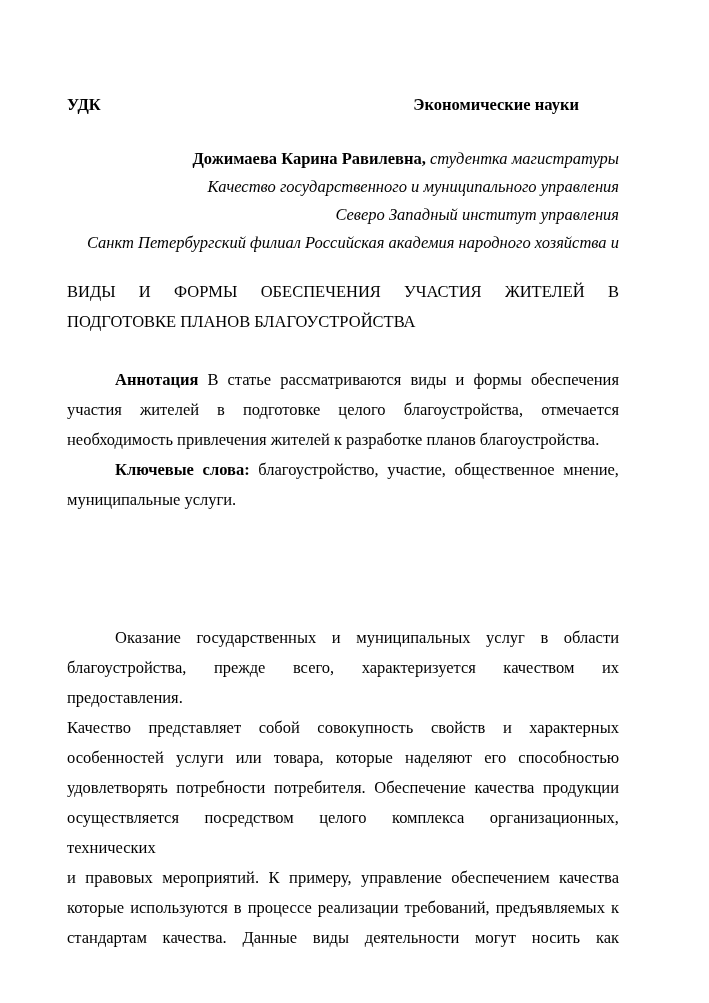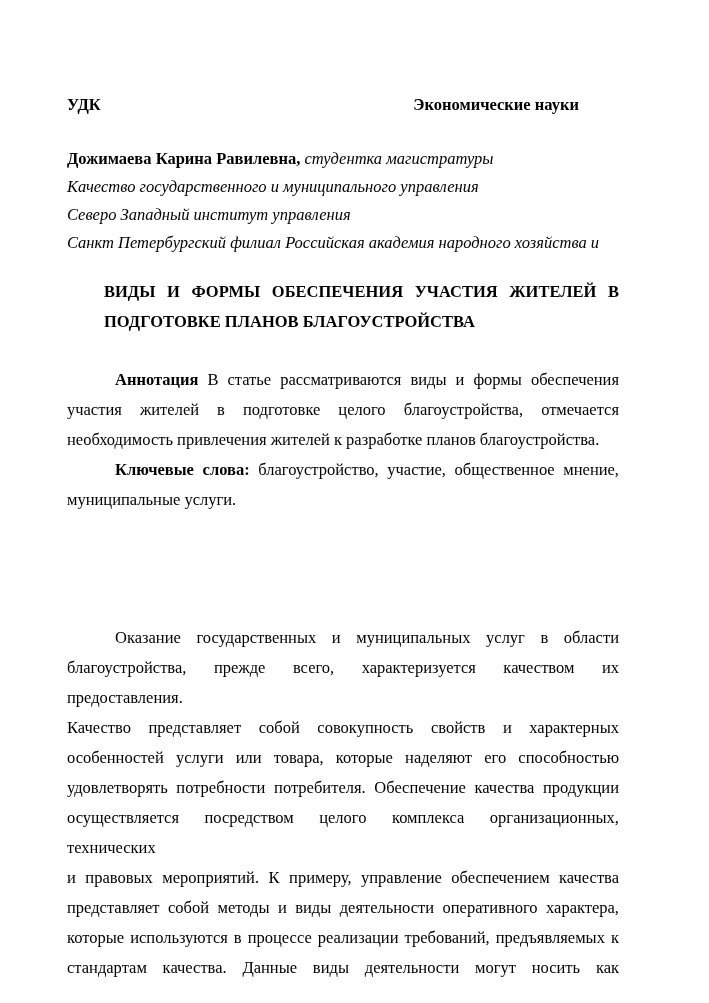--- a/index.html
+++ b/index.html
@@ -28,26 +28,25 @@
   }
   .section-label {
     margin-right: 40px;
     margin-top: 28px;
   }
   .author-block {
     margin-top: 25px;
   }
   .author-block .line {
     line-height: 28px;
-    text-align: left;
+    text-align: right;
   }
   .title-block {
     margin-top: 20px;
-    font-weight: bold;
-    margin-left: 37px;
+    font-weight: normal;
   }
   .title-block .line,
   .para .line {
     line-height: 30px;
   }
   .abstract-para {
     margin-top: 28px;
   }
   .body-para {
     margin-top: 108px;
@@ -96,18 +95,17 @@
     </div>
 
   <div class="para body-para">
       <div class="line indent jl"><span>Оказание государственных и муниципальных услуг в области</span></div>
       <div class="line jl"><span>благоустройства, прежде всего, характеризуется качеством их предоставления.</span></div>
       <div class="line jl"><span>Качество представляет собой совокупность свойств и характерных</span></div>
       <div class="line jl"><span>особенностей услуги или товара, которые наделяют его способностью</span></div>
       <div class="line jl"><span>удовлетворять потребности потребителя. Обеспечение качества продукции</span></div>
       <div class="line jl"><span>осуществляется посредством целого комплекса организационных, технических</span></div>
       <div class="line jl"><span>и правовых мероприятий. К примеру, управление обеспечением качества</span></div>
-      <div class="line jl"><span>представляет собой методы и виды деятельности оперативного характера,</span></div>
       <div class="line jl"><span>которые используются в процессе реализации требований, предъявляемых к</span></div>
       <div class="line jl"><span>стандартам качества. Данные виды деятельности могут носить как</span></div>
     </div>
 
 </div>
 
 </body></html>

